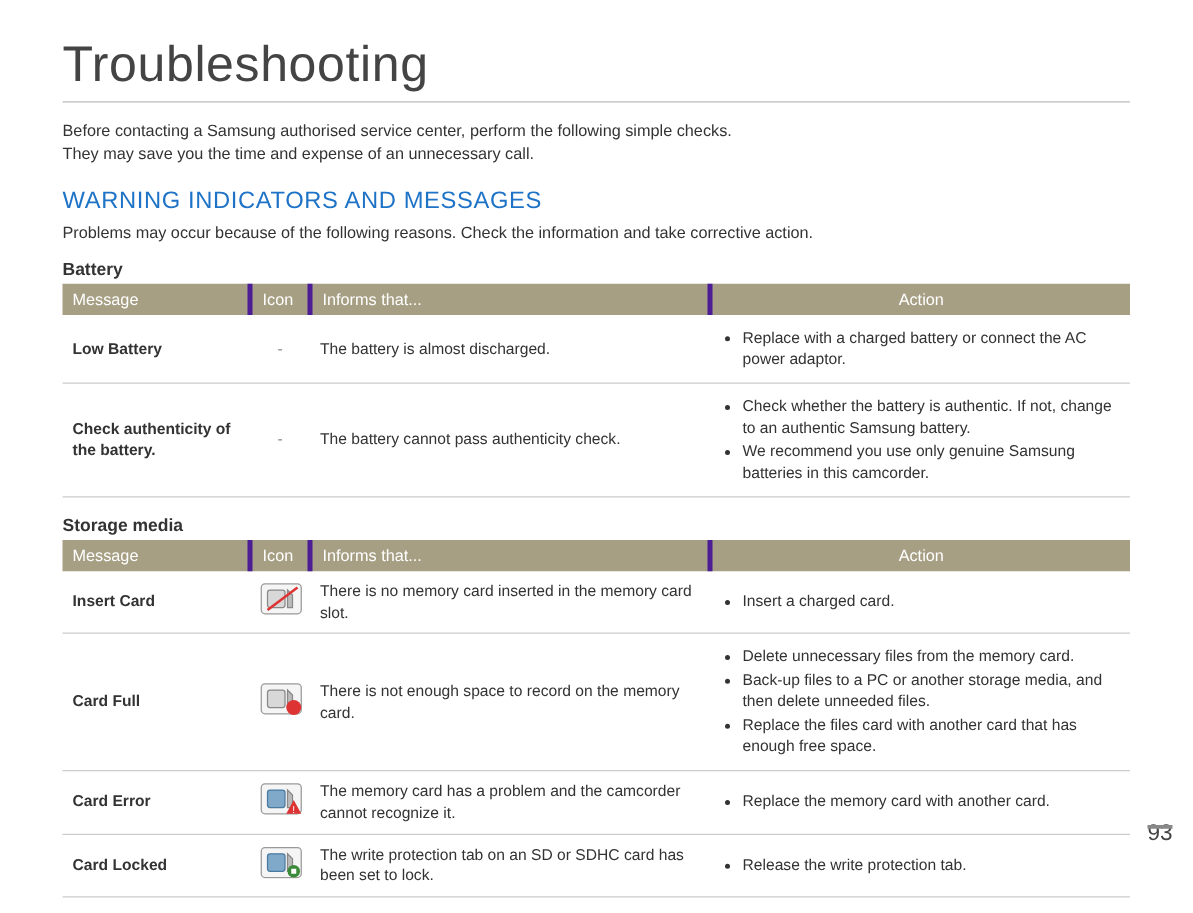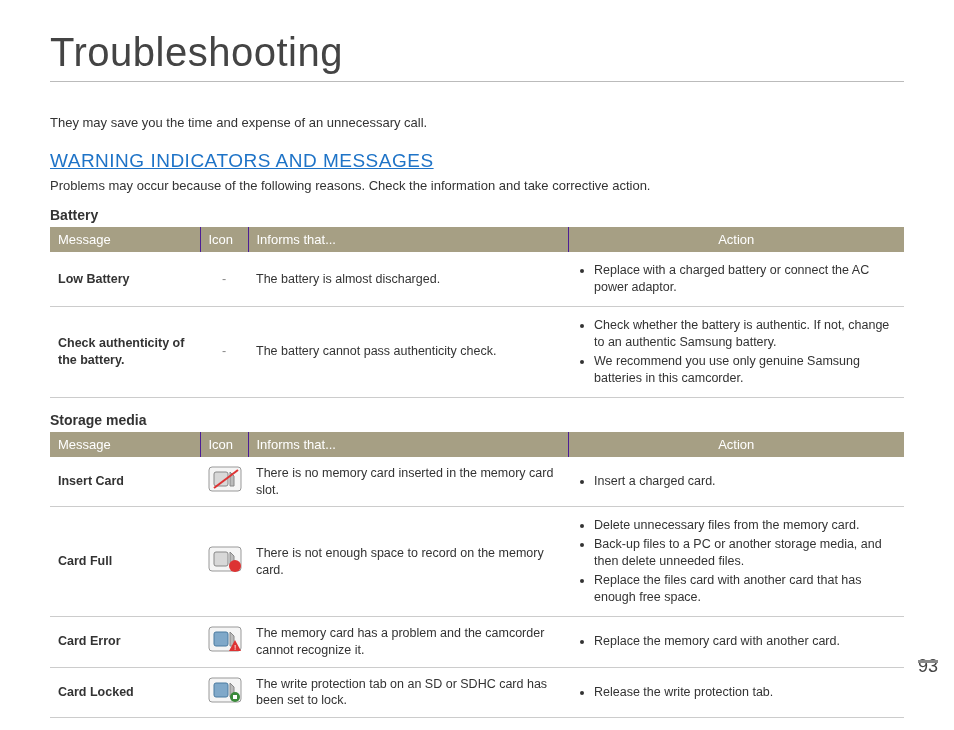--- a/index.html
+++ b/index.html
@@ -27,21 +27,20 @@
   p.intro {
     margin: 4px 0 14px 0;
     line-height: 1.4;
   }
   h2.section {
     color: #1E73C7;
     font-weight: normal;
     font-size: 19px;
     letter-spacing: 0.5px;
     margin: 18px 0 6px 0;
-    text-decoration: underline;
   }
   p.lead {
     margin: 4px 0 14px 0;
   }
   h3.subsection {
     font-size: 14px;
     font-weight: bold;
     margin: 14px 0 4px 0;
   }
   table {
@@ -49,21 +48,21 @@
     width: 100%;
     table-layout: fixed;
   }
   th {
     background: #A69F84;
     color: #fff;
     text-align: left;
     padding: 5px 8px;
     font-weight: normal;
     font-size: 13px;
-    border-right: 1px solid #4c1d95;
+    border-right: 4px solid #4c1d95;
   }
   th:last-child { border-right: none; text-align: center; }
   td {
     border-bottom: 1px solid #ccc;
     padding: 8px 8px;
     vertical-align: middle;
     font-size: 12.5px;
     line-height: 1.35;
   }
   td.msg { font-weight: bold; margin-left: 20px; }
@@ -90,21 +89,21 @@
   
   .card-icon { display:inline-block; }
 </style>
 </head>
 <body>
 
 <h1 class="page-title">Troubleshooting</h1>
 <div class="hr"></div>
 
 <p class="intro">
-  <br>
+  <span>Before contacting a Samsung authorised service center, perform the following simple checks.</span><br>
   <span>They may save you the time and expense of an unnecessary call.</span>
 </p>
 
 <h2 class="section">WARNING INDICATORS AND MESSAGES</h2>
 <p class="lead">Problems may occur because of the following reasons. Check the information and take corrective action.</p>
 
 <h3 class="subsection">Battery</h3>
 <table>
   <colgroup>
       <col style="width:150px">

